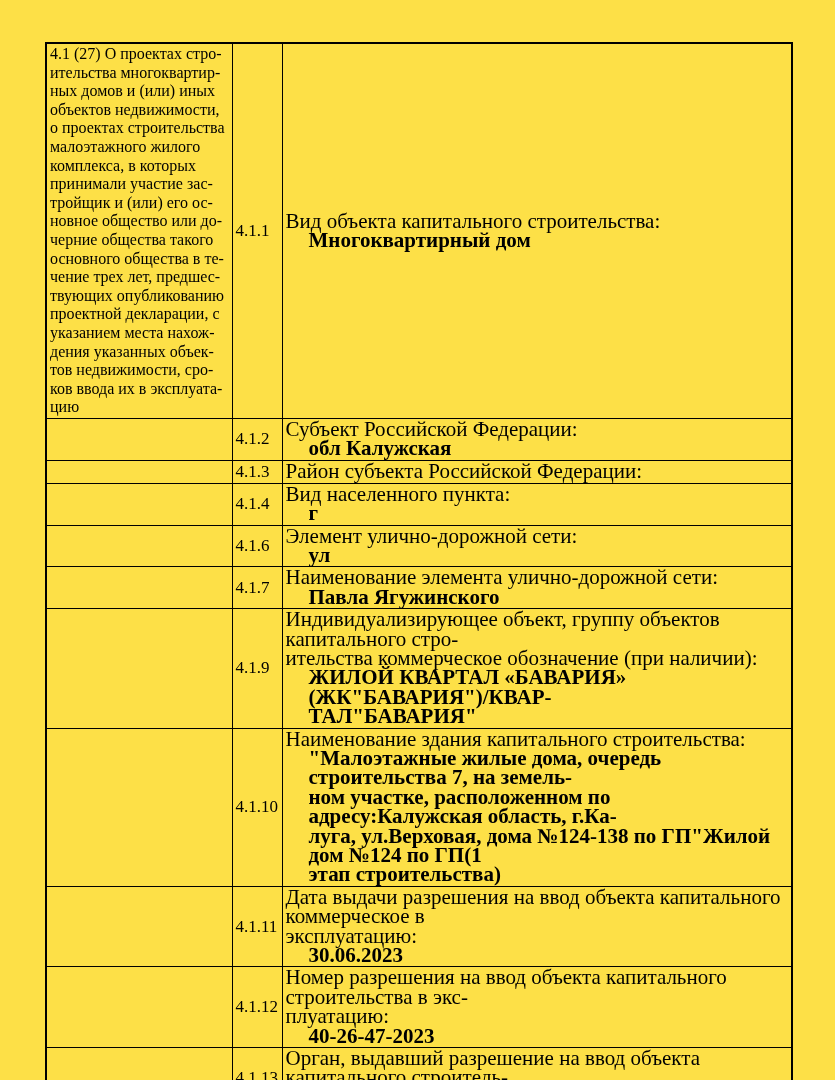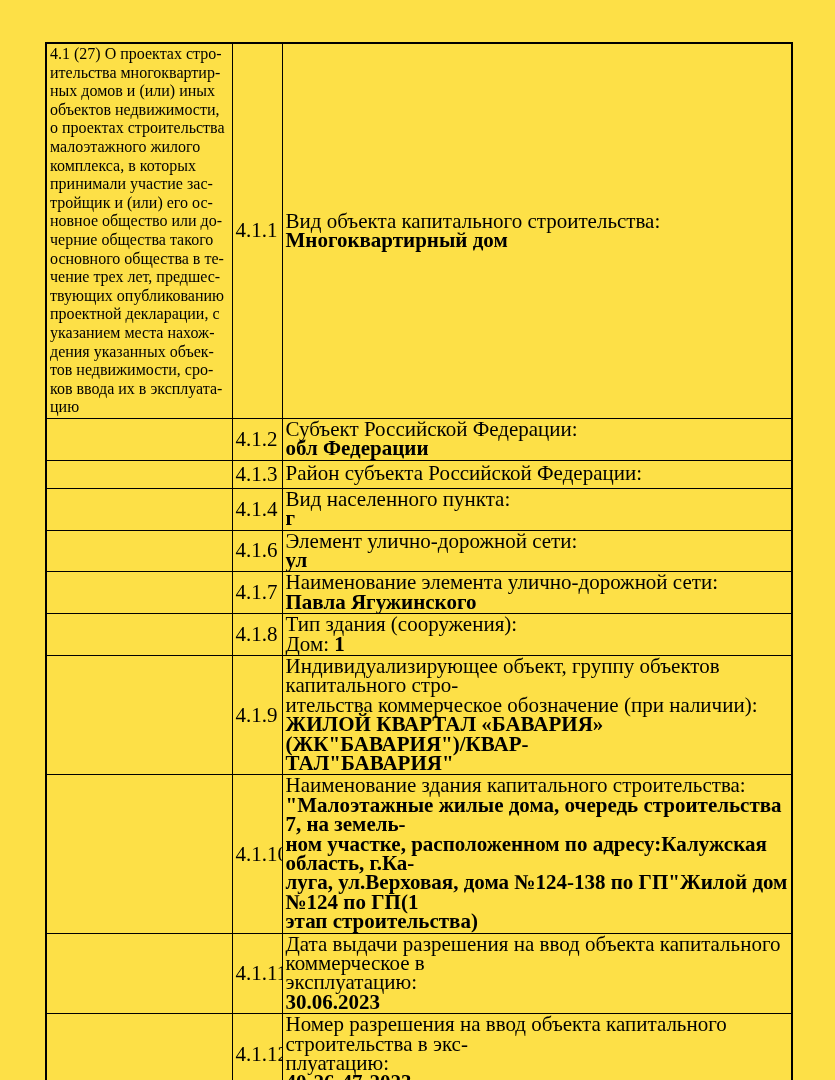--- a/index.html
+++ b/index.html
@@ -36,32 +36,32 @@
   col.c-body { width: 510px; }
 
   td.cell-desc {
     vertical-align: top;
     font-size: 16px;
     line-height: 18.6px;
     white-space: pre-line;
     padding: 2px 2px 2px 3px;
   }
   td.cell-num {
-    font-size: 21px;
+    font-size: 17px;
     padding: 0 2px 0 4px;
     vertical-align: middle;
   }
   td.cell-content {
     font-size: 21px;
     line-height: 19.4px;
     vertical-align: middle;
     white-space: pre-line;
     padding: 1px 3px;
   }
-  .field-value { font-weight: bold; }
+  .field-value { font-weight: bold; margin-left: 23px; }
   .field-value .value-prefix { font-weight: normal; }
   .field-label:empty { display: none; }
   .field-value span:empty { display: none; }
 </style>
 </head>
 <body>
 
 <div class="page">
   <table class="decl">
     <colgroup>
@@ -90,46 +90,41 @@
 дения указанных объек-
 тов недвижимости, сро-
 ков ввода их в эксплуата-
 цию</td>
         <td class="cell-num">4.1.1</td>
         <td class="cell-content"><div class="field-label">Вид объекта капитального строительства:</div><div class="field-value"><span class="value-bold">Многоквартирный дом</span></div></td>
       </tr>
       <tr>
         <td class="cell-desc"></td>
         <td class="cell-num">4.1.2</td>
-        <td class="cell-content"><div class="field-label">Субъект Российской Федерации:</div><div class="field-value"><span class="value-bold">обл Федерации</span></div></td>
+        <td class="cell-content"><div class="field-label">Субъект Российской Федерации:</div><div class="field-value"><span class="value-bold">обл Калужская</span></div></td>
       </tr>
       <tr>
         <td class="cell-desc"></td>
         <td class="cell-num">4.1.3</td>
         <td class="cell-content"><div class="field-label">Район субъекта Российской Федерации:</div><div class="field-value"></div></td>
       </tr>
       <tr>
         <td class="cell-desc"></td>
         <td class="cell-num">4.1.4</td>
         <td class="cell-content"><div class="field-label">Вид населенного пункта:</div><div class="field-value"><span class="value-bold">г</span></div></td>
       </tr>
       <tr>
         <td class="cell-desc"></td>
         <td class="cell-num">4.1.6</td>
         <td class="cell-content"><div class="field-label">Элемент улично-дорожной сети:</div><div class="field-value"><span class="value-bold">ул</span></div></td>
       </tr>
       <tr>
         <td class="cell-desc"></td>
         <td class="cell-num">4.1.7</td>
         <td class="cell-content"><div class="field-label">Наименование элемента улично-дорожной сети:</div><div class="field-value"><span class="value-bold">Павла Ягужинского</span></div></td>
-      </tr>
-      <tr>
-        <td class="cell-desc"></td>
-        <td class="cell-num">4.1.8</td>
-        <td class="cell-content"><div class="field-label">Тип здания (сооружения):</div><div class="field-value"><span class="value-prefix">Дом: </span><span class="value-bold">1</span></div></td>
       </tr>
       <tr>
         <td class="cell-desc"></td>
         <td class="cell-num">4.1.9</td>
         <td class="cell-content"><div class="field-label">Индивидуализирующее объект, группу объектов капитального стро-
 ительства коммерческое обозначение (при наличии):</div><div class="field-value"><span class="value-bold">ЖИЛОЙ КВАРТАЛ «БАВАРИЯ» (ЖК"БАВАРИЯ")/КВАР-
 ТАЛ"БАВАРИЯ"</span></div></td>
       </tr>
       <tr>
         <td class="cell-desc"></td>

